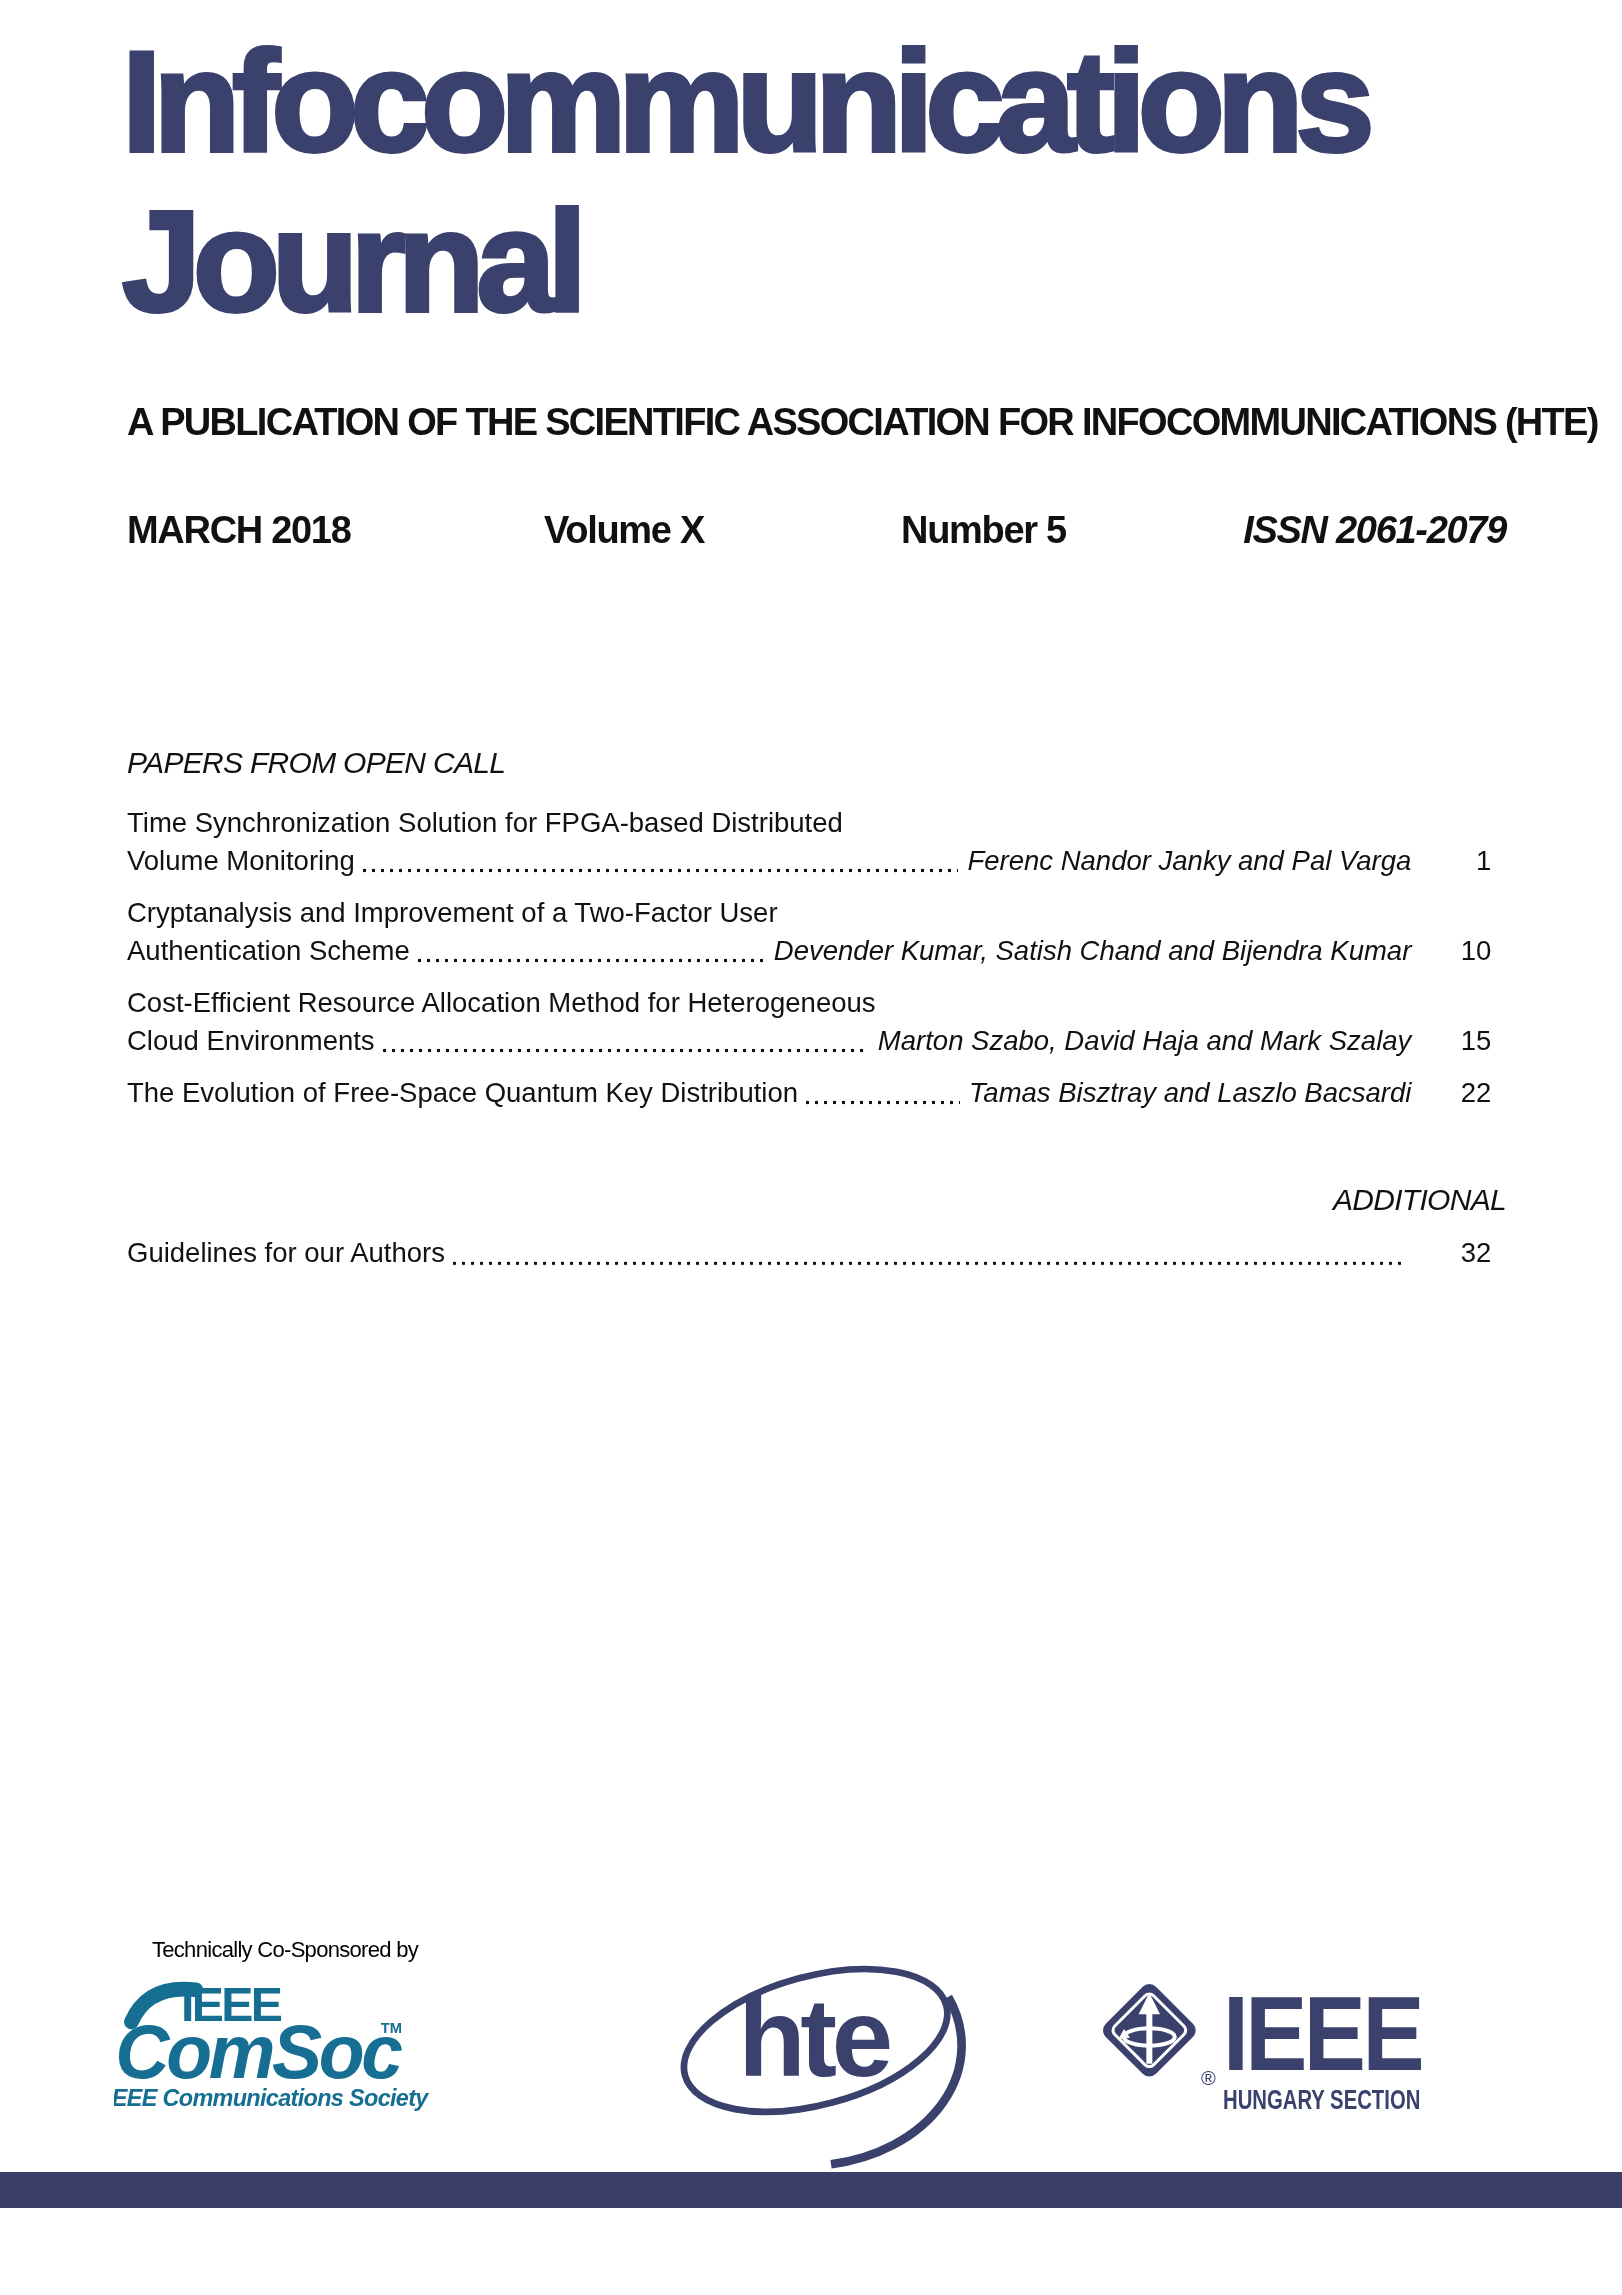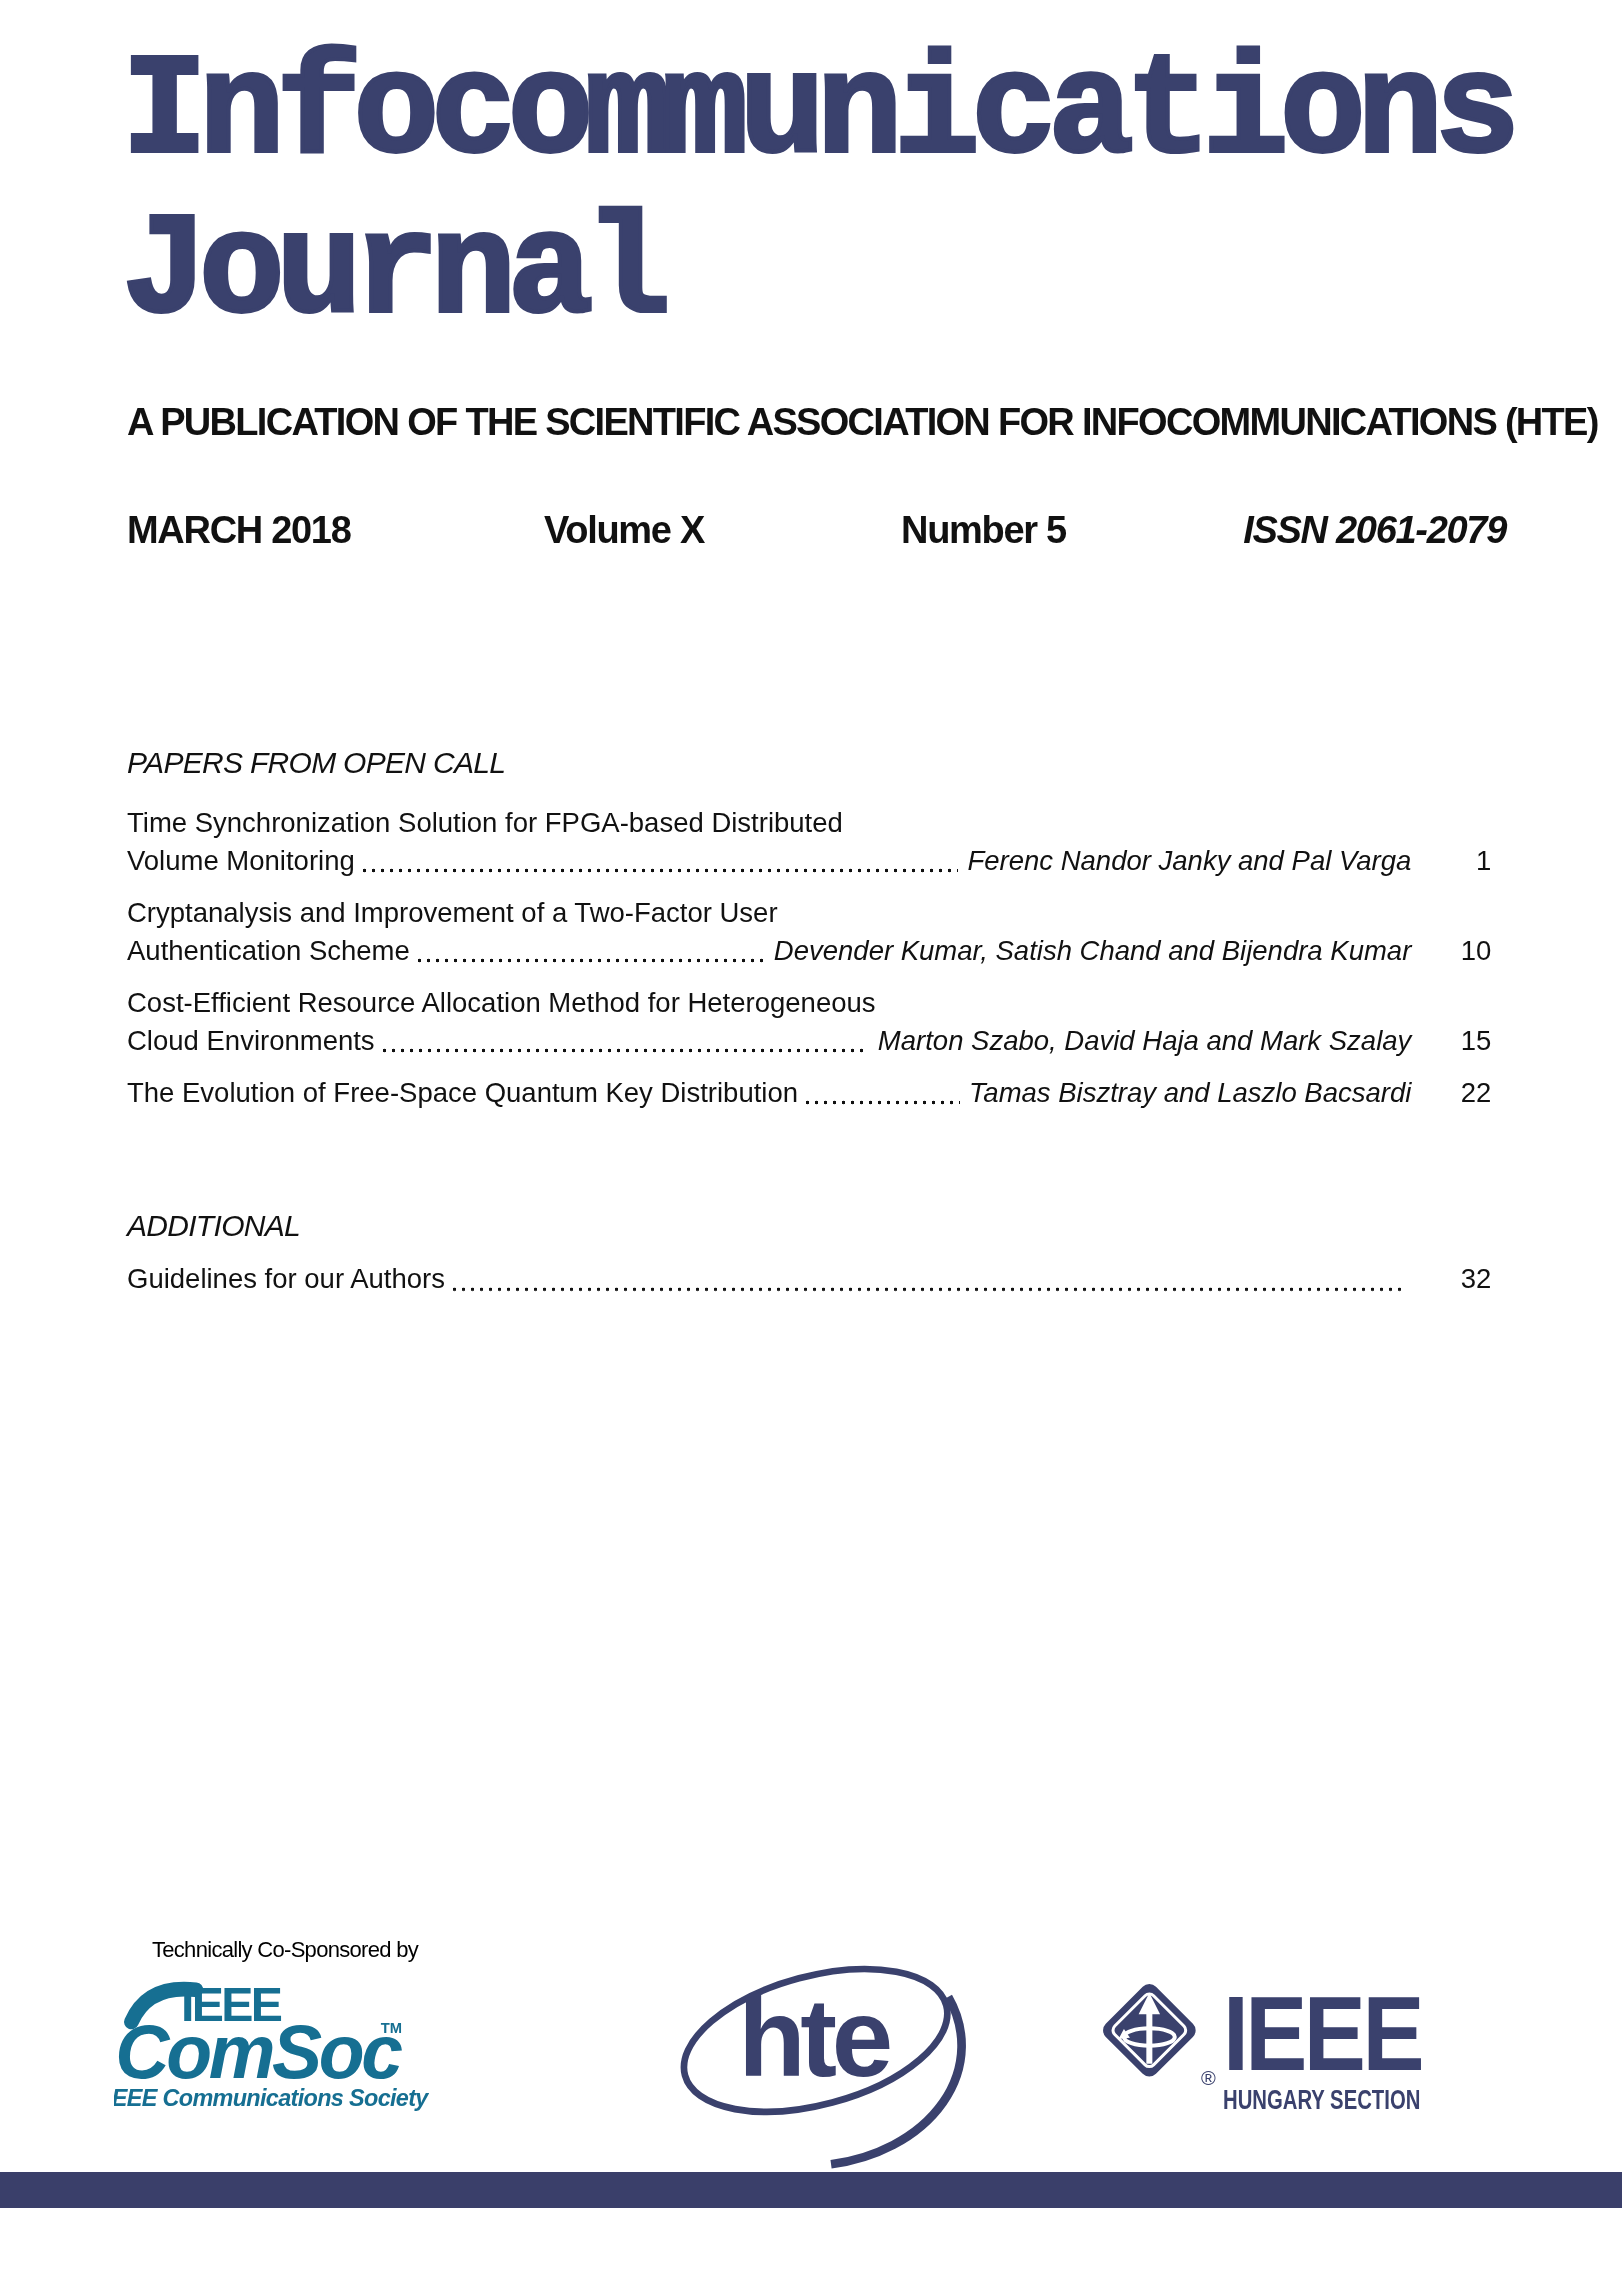--- a/index.html
+++ b/index.html
@@ -13,22 +13,22 @@
   .page{
     position:relative;
     width:1623px;height:2295px;
     background:#ffffff;
     overflow:hidden;
     font-family:"Liberation Sans",sans-serif;
     color:var(--text);
   }
   
   .masthead{
-    position:absolute;left:122px;top:34px;
-    font-family:Liberation Mono, monospace;
+    position:absolute;left:122px;top:22px;
+    font-family:Liberation Sans, sans-serif;
     font-weight:bold;
     font-size:142px;
     line-height:160px;
     letter-spacing:-8px;
     color:var(--navy);
     -webkit-text-stroke:4px var(--navy);
     white-space:nowrap;
   }
   
   .publine{
@@ -51,21 +51,21 @@
   
   .toc{
     position:absolute;left:127px;top:745px;width:1379px;
     font-size:27.5px;line-height:38px;
   }
   .toc-heading{
     font-style:italic;font-weight:normal;
     font-size:30px;line-height:35px;letter-spacing:-0.7px;
     margin-bottom:24px;
   }
-  .toc-heading.additional{margin-top:96px;margin-bottom:17.4px;}
+  .toc-heading.additional{margin-top:70px;margin-bottom:17.4px;text-align:right;}
   .entry{margin-bottom:14px;}
   .entry-line1{white-space:nowrap;}
   .entry-row{display:flex;align-items:baseline;width:100%;}
   .entry-title{white-space:nowrap;}
   .leader{
     flex:1 1 auto;min-width:27px;height:6.7px;
     align-self:flex-end;
     margin:0 9.4px 6px 5.4px;
     background-image:radial-gradient(circle,#111 1.5px,transparent 2px);
     background-size:9px 6.7px;

